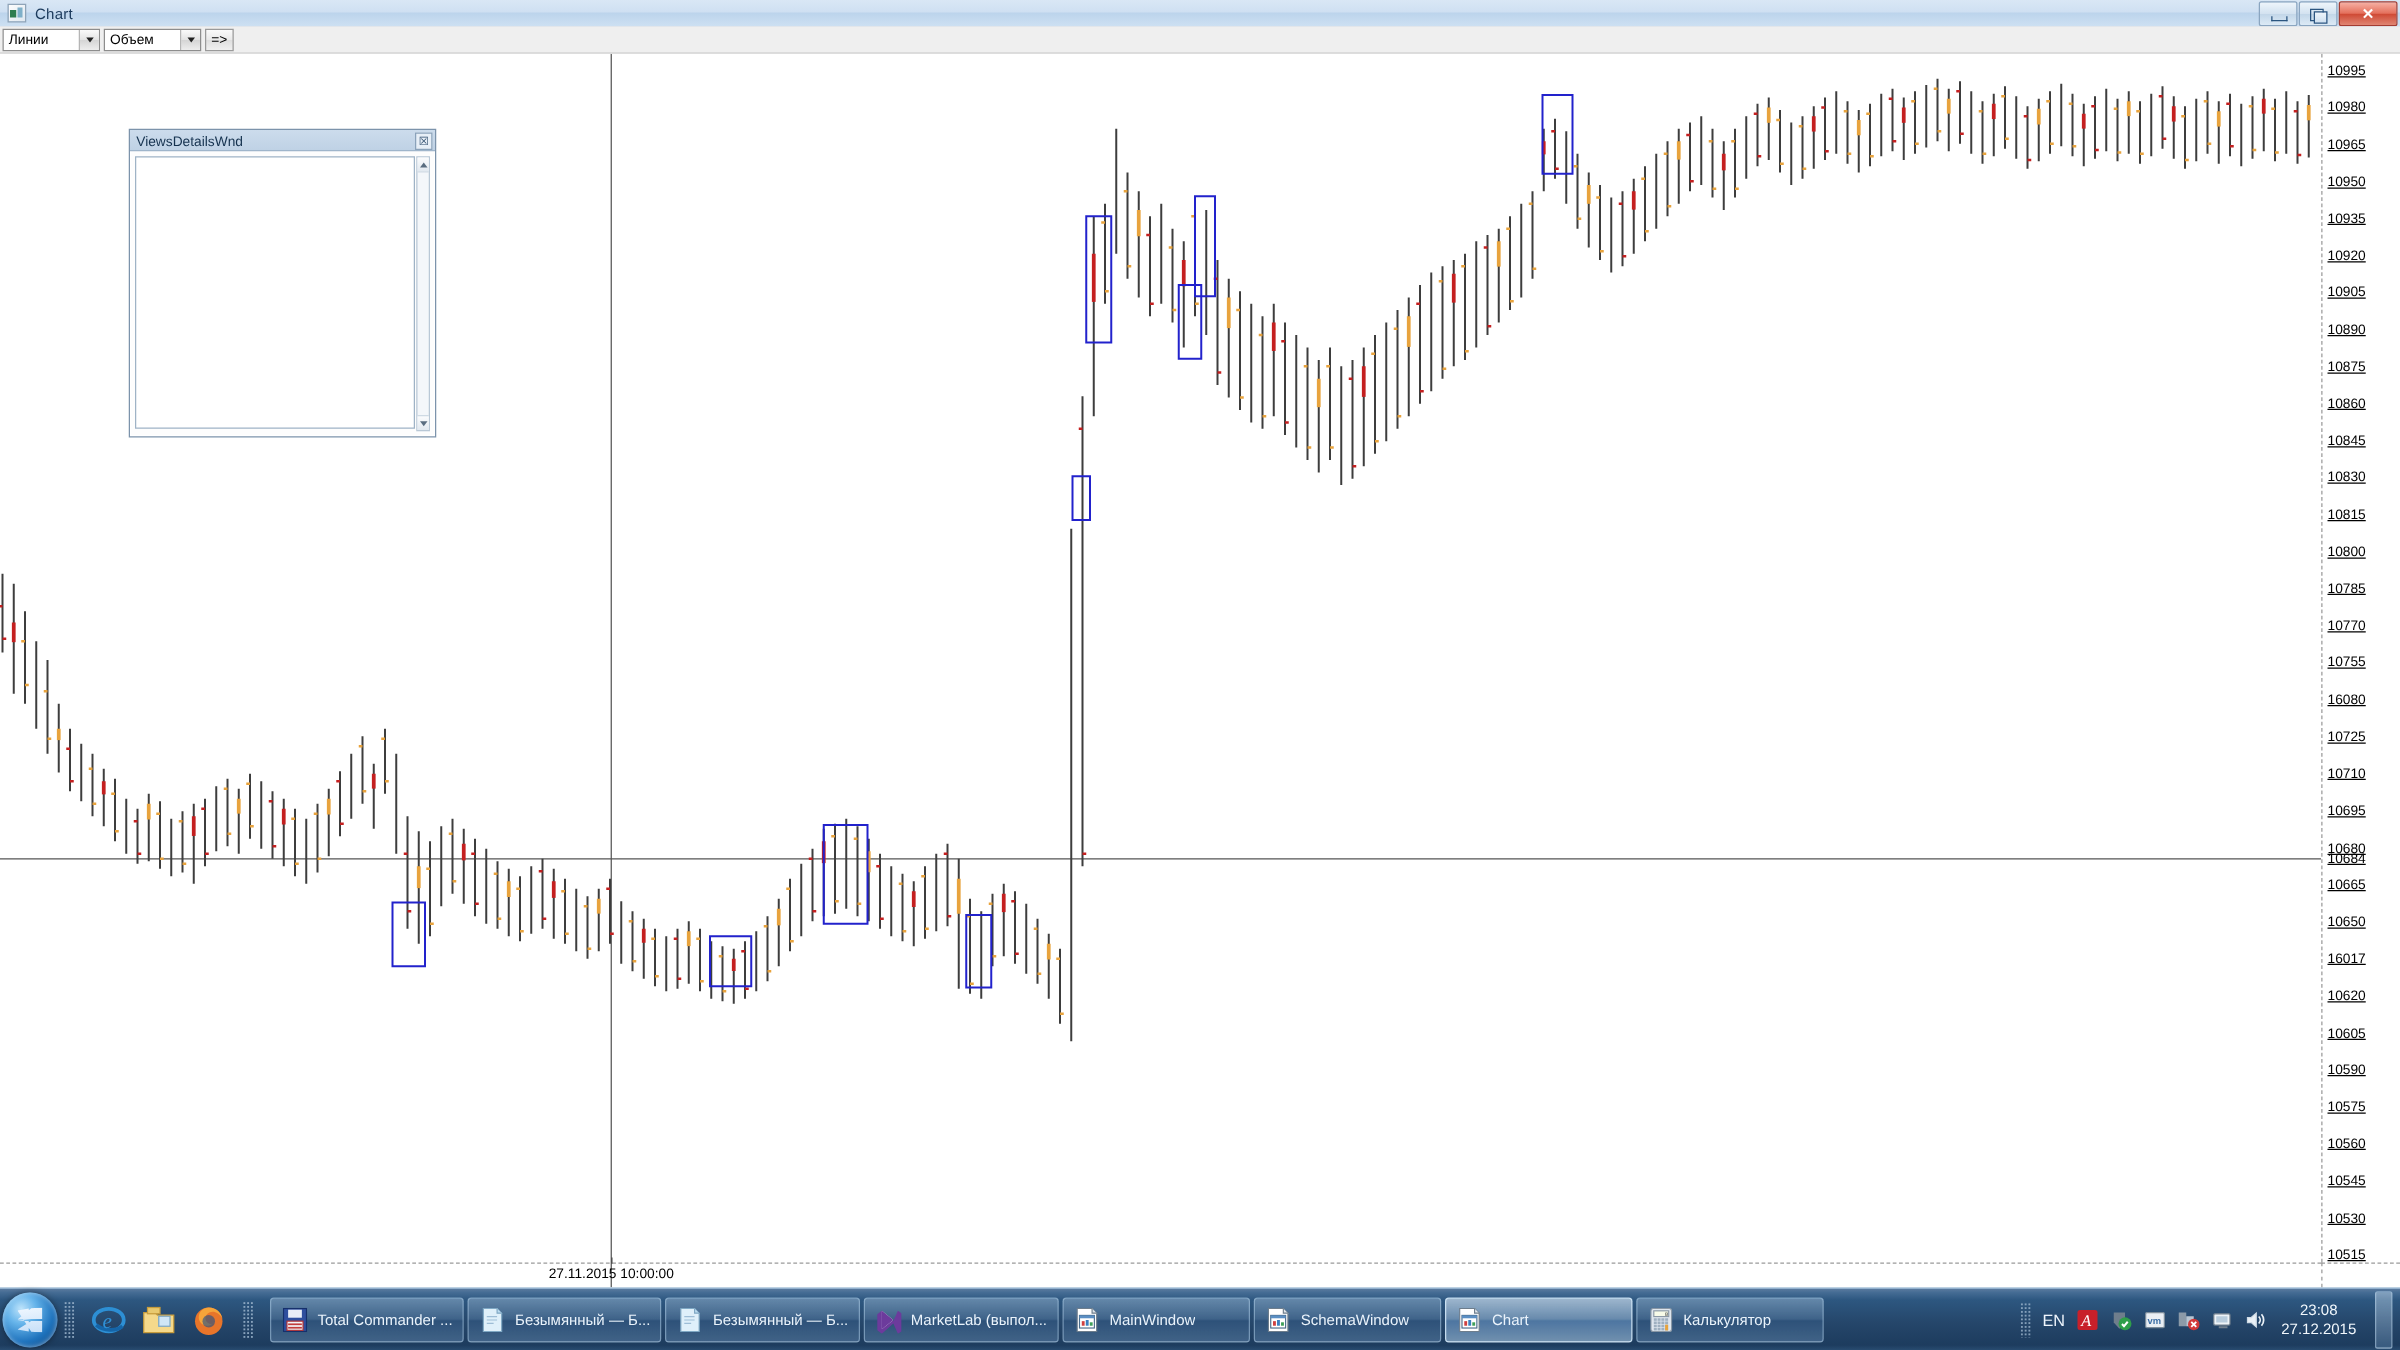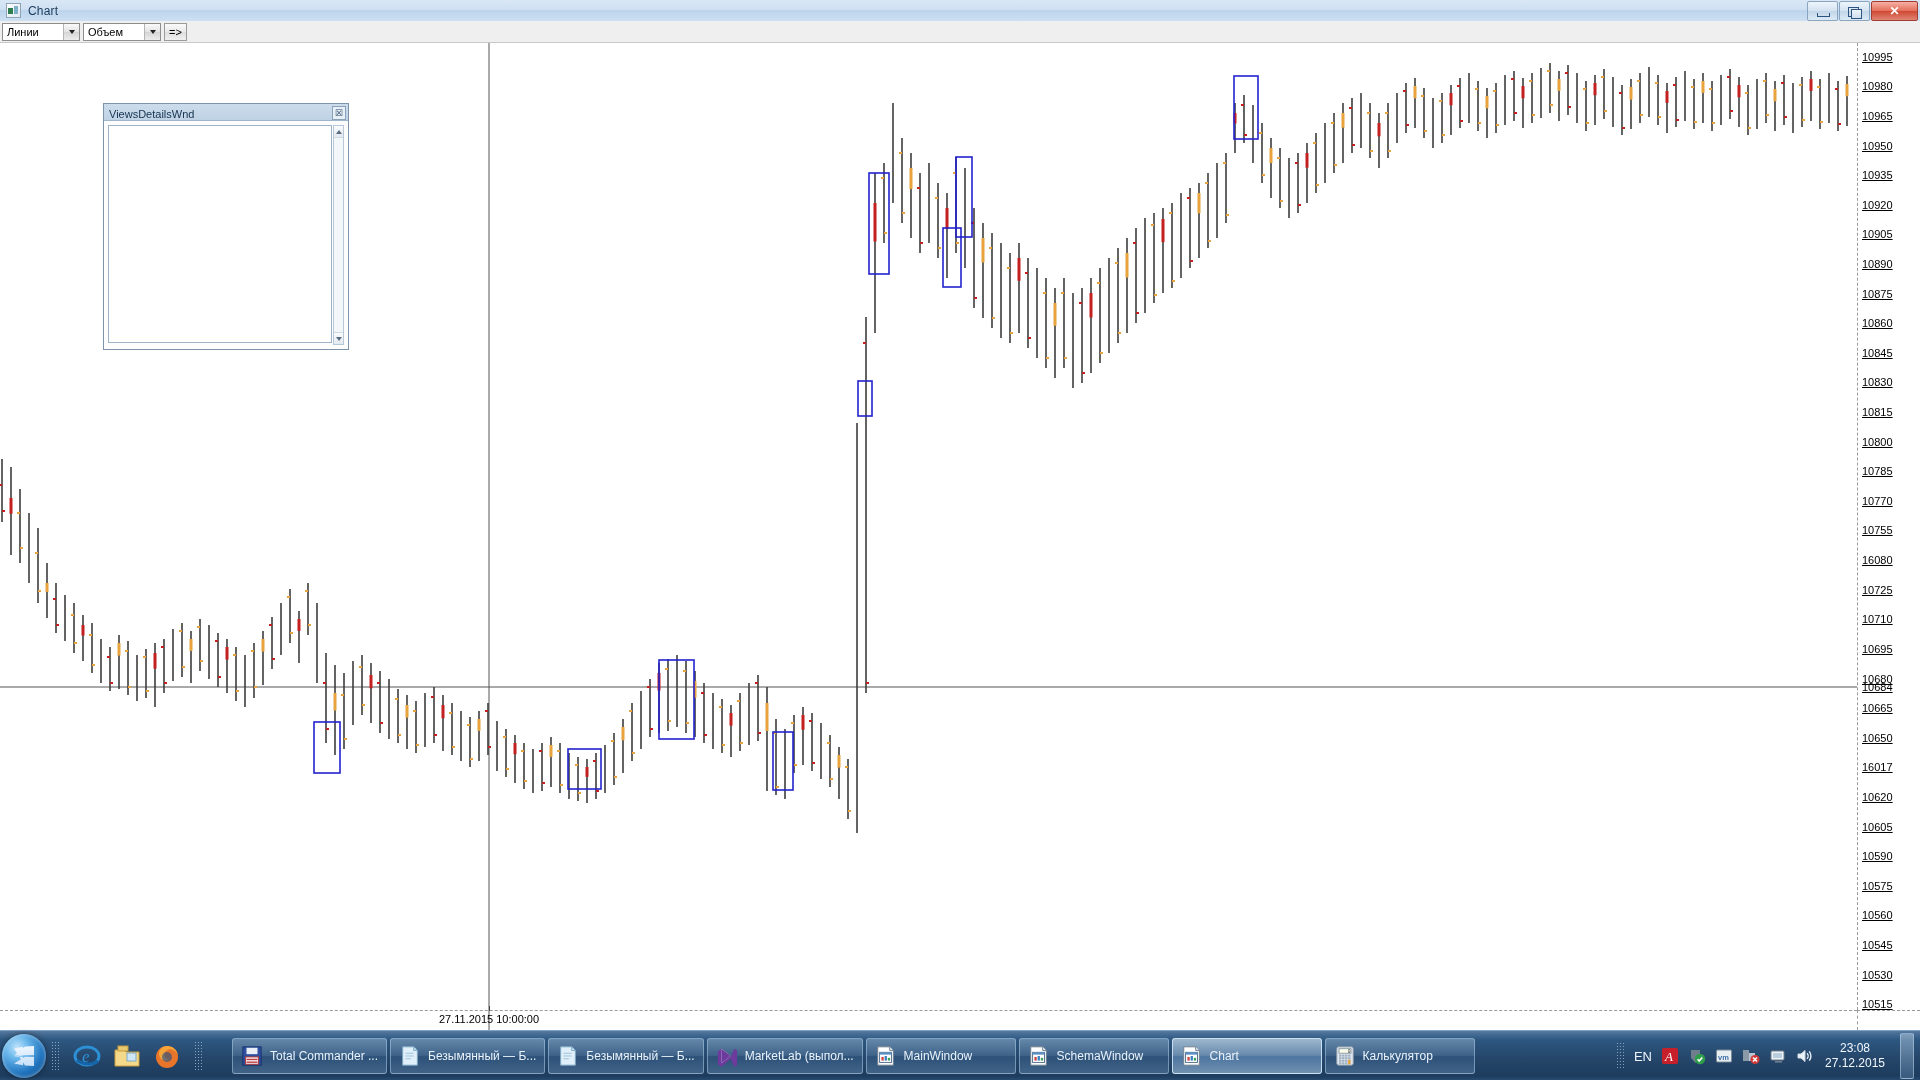--- a/index.html
+++ b/index.html
@@ -174,21 +174,21 @@
     clip-path:polygon(0% 12%,45% 4%,45% 46%,0% 48%, 55% 3%,100% 0%,100% 46%,55% 46%, 0% 52%,45% 54%,45% 96%,0% 88%, 55% 54%,100% 54%,100% 100%,55% 97%);
     opacity:.95;
   }
   .grip{
     width:9px;height:30px;margin:0 5px;flex:none;
     background-image:radial-gradient(circle,#9bb4cc 0.8px,transparent 1px);
     background-size:3px 3px;opacity:.85;
   }
   .ql{display:flex;align-items:center;gap:12px;padding:0 8px;}
   .qlicon{width:28px;height:28px;position:relative;flex:none;}
-  .tasks{display:flex;align-items:center;gap:3px;margin-left:24px;}
+  .tasks{display:flex;align-items:center;gap:3px;margin-left:8px;}
   .task{
     height:36px;min-width:150px;max-width:172px;
     display:flex;align-items:center;gap:7px;padding:0 8px;box-sizing:border-box;
     background:linear-gradient(to bottom,rgba(190,214,236,.38),rgba(120,160,200,.30) 48%,rgba(60,100,145,.36) 52%,rgba(130,170,210,.34));
     border:1px solid rgba(170,200,226,.55);border-radius:3px;
     color:#eaf3fb;font-size:12px;white-space:nowrap;overflow:hidden;
   }
   .task.active{
     background:linear-gradient(to bottom,rgba(226,240,252,.62),rgba(168,202,234,.5) 48%,rgba(110,156,204,.55) 52%,rgba(180,212,240,.55));
     border-color:rgba(214,235,250,.85);

